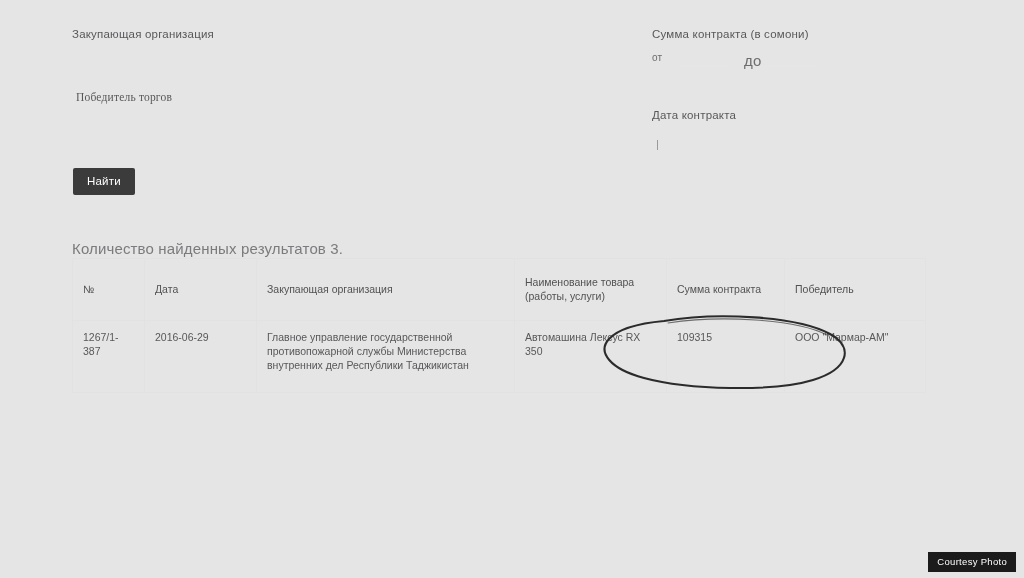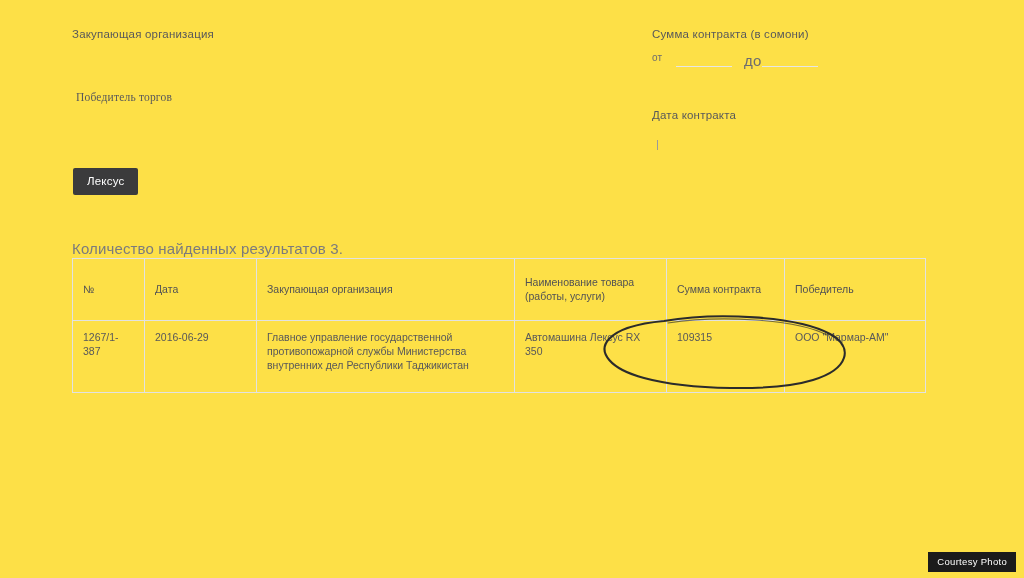--- a/index.html
+++ b/index.html
@@ -14,21 +14,21 @@
     font-family: "Liberation Sans", sans-serif;
     color: #4a4a4a;
     overflow: hidden;
   }
   .page {
     position: absolute;
     left: 0;
     top: 0;
     width: 1024px;
     height: 578px;
-    background: #fde047;
+    background: #e5e5e5;
   }
   
   .form-area {
     position: absolute;
     left: 0;
     top: 0;
     width: 1024px;
     height: 215px;
   }
   .lbl {
@@ -185,21 +185,21 @@
     <input class="field-line fl-ot" type="text" value="" style="">
     <div class="sum-row-line"></div>
     <div class="lbl lbl-do">до</div>
     <input class="field-line fl-do" type="text" value="" style="">
     <div class="sum-row-line2"></div>
 
     <div class="lbl lbl-date">Дата контракта</div>
     <input class="field-line fl-date" type="text" value="" style="">
     <div class="date-caret"></div>
 
-    <button class="btn-find" type="button">Лексус</button>
+    <button class="btn-find" type="button">Найти</button>
   </div>
 
   <div class="results-count">Количество найденных результатов 3.</div>
 
   <table class="results">
     <colgroup>
       <col class="c-no">
         <col class="c-date">
         <col class="c-org">
       <col class="c-name">

